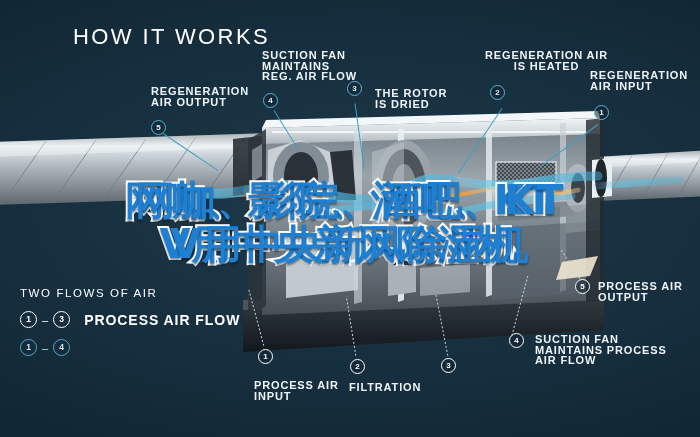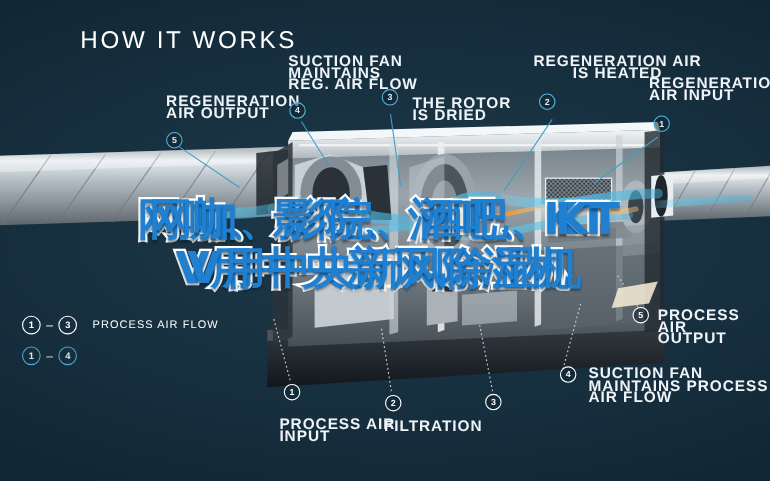--- a/index.html
+++ b/index.html
@@ -18,21 +18,21 @@
   .headline{
     position:absolute;left:33px;top:24px;
     font-size:22px;letter-spacing:2.4px;color:#ffffff;
     font-weight:400;
     margin-left:40px;
   }
 
   
   .lbl{
     position:absolute;color:#eef4f8;
-    font-size:14px;font-weight:700;letter-spacing:.85px;
+    font-size:11px;font-weight:700;letter-spacing:.85px;
     line-height:10.5px;text-transform:uppercase;
     white-space:pre-line;
   }
 
   
   .badge{
     position:absolute;width:15px;height:15px;border-radius:50%;
     border:1.2px solid #ffffff;color:#ffffff;
     font-size:8px;font-weight:700;line-height:13px;text-align:center;
     background:rgba(16,36,50,.55);
@@ -60,21 +60,21 @@
   .legend-row{display:flex;align-items:center;margin-bottom:11px;}
   .lg-circ{
     width:17px;height:17px;border-radius:50%;box-sizing:border-box;
     border:1.3px solid #ffffff;color:#ffffff;
     font-size:8.5px;font-weight:700;line-height:14.5px;text-align:center;
   }
   .legend-row.regen .lg-circ{border-color:#4fa8cc;color:#cfe6f0;}
   .lg-dash{color:#ffffff;margin:0 5px;font-size:11px;}
   .legend-row.regen .lg-dash{color:#cfe6f0;}
   .lg-text{
-    margin-left:14px;color:#ffffff;font-size:10px;font-weight:400;
+    margin-left:14px;color:#ffffff;font-size:14px;font-weight:700;
     letter-spacing:.95px;text-transform:uppercase;
   }
 
   
   .cn-wrap{
     position:absolute;left:0;top:178px;width:679px;text-align:center;
     pointer-events:none;
   }
   .cn-line{
     font-family:"DejaVu Sans","Liberation Sans",sans-serif;
@@ -290,20 +290,21 @@
   <div class="badge" style="left:441px;top:358px;">3</div>
 
   <div class="badge" style="left:350px;top:359px;">2</div>
   <div class="lbl" style="left:349px;top:382px;">FILTRATION</div>
 
   <div class="badge" style="left:258px;top:349px;">1</div>
   <div class="lbl" style="left:254px;top:380px;">PROCESS AIR
 INPUT</div>
 
   <div class="legend">
+    <div class="legend-title">TWO FLOWS OF AIR</div>
 
     <div class="legend-row process">
       <div class="lg-circ">1</div>
       <div class="lg-dash">–</div>
       <div class="lg-circ">3</div>
       <div class="lg-text">PROCESS AIR FLOW</div>
     </div>
 
     <div class="legend-row regen">
       <div class="lg-circ">1</div>

